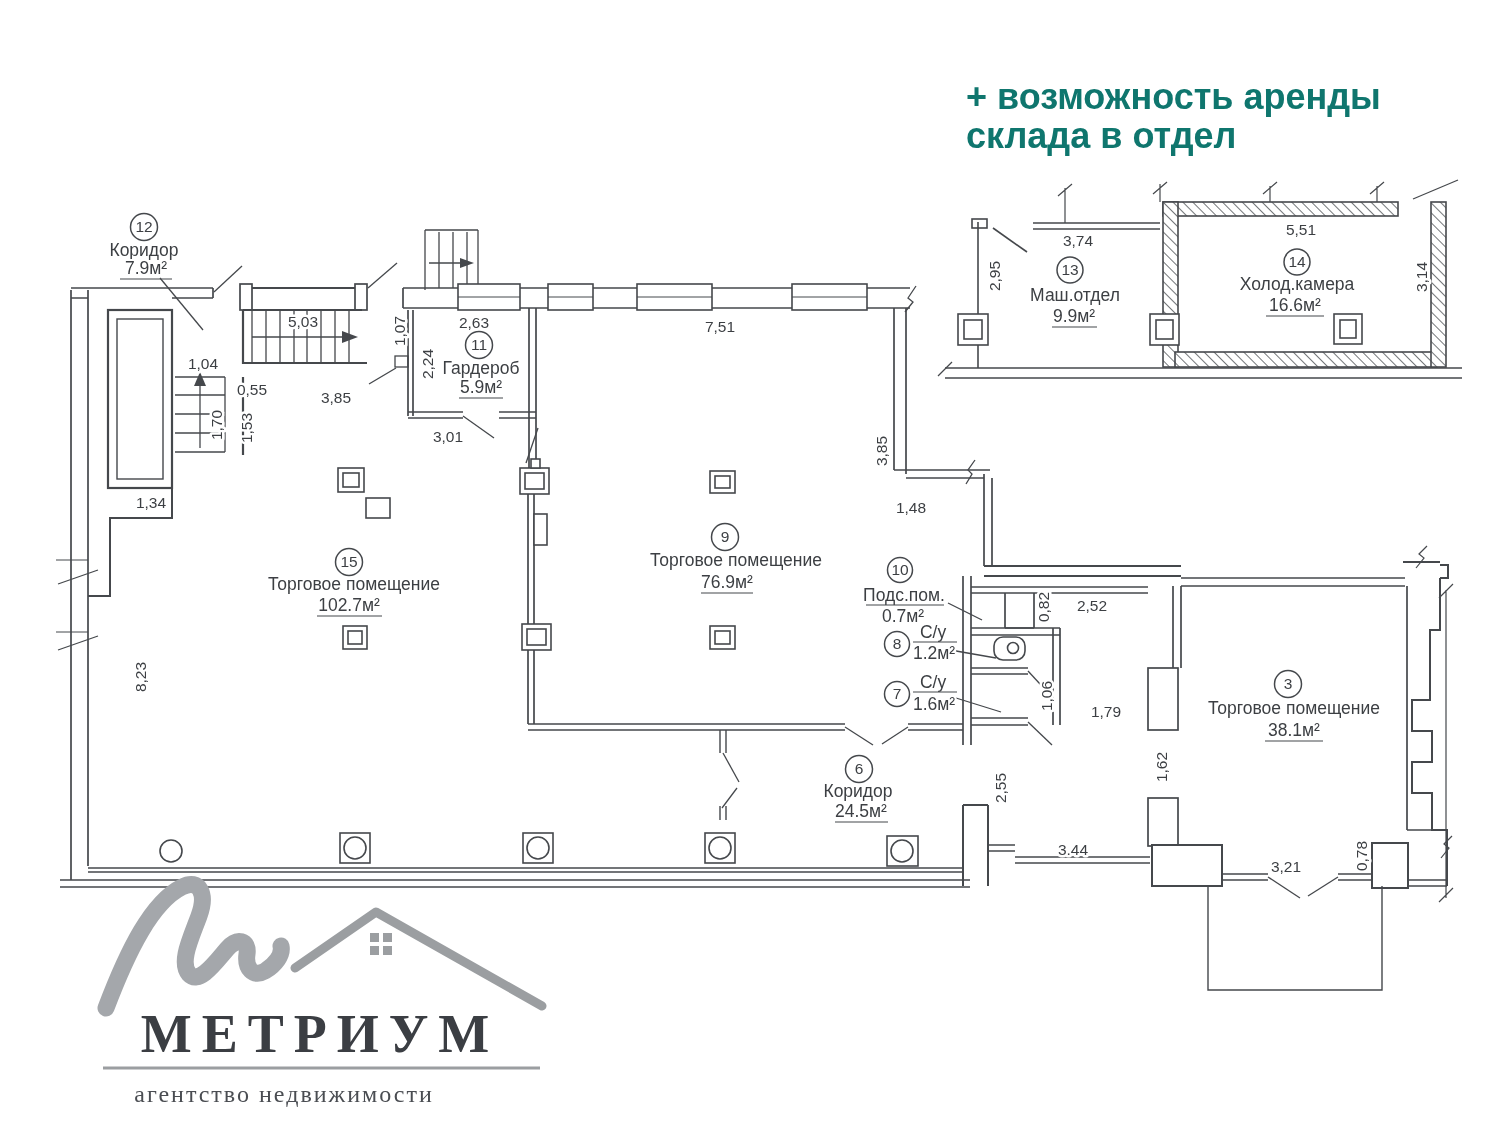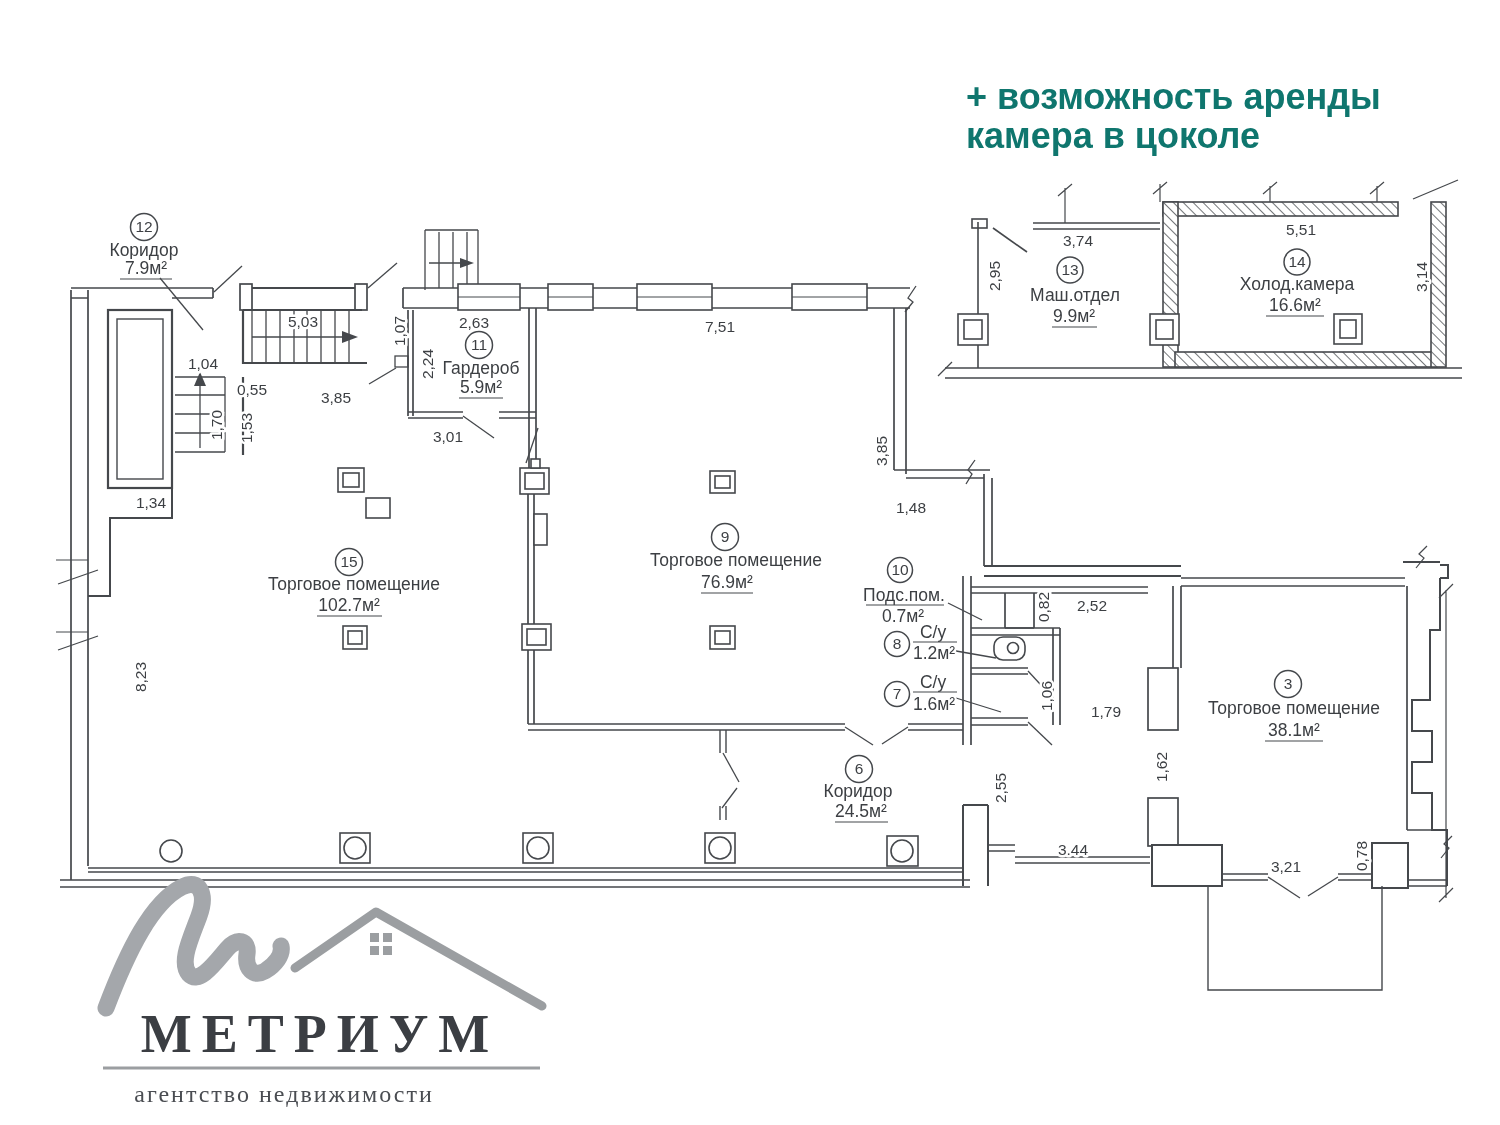--- a/index.html
+++ b/index.html
@@ -21,21 +21,21 @@
   .tagline{font-family:"Liberation Serif",serif;font-size:24px;fill:#4a4d52;
            letter-spacing:2px;text-anchor:middle;}
 </style>
 </head>
 <body>
 
 <div id="stage">
 
   <div class="hdr">
     <div>+ возможность аренды</div>
-    <div>камера в цоколе</div>
+    <div>склада в отдел</div>
   </div>
 
   <svg id="plan-svg" width="1500" height="1125" viewBox="0 0 1500 1125">
     <defs>
       <pattern id="hatch" patternUnits="userSpaceOnUse" width="7" height="7" patternTransform="rotate(-45)">
         <rect width="7" height="7" fill="#ffffff"></rect>
         <line x1="0" y1="0" x2="0" y2="7" stroke="#46494d" stroke-width="1.5"></line>
       </pattern>
     </defs>
 

